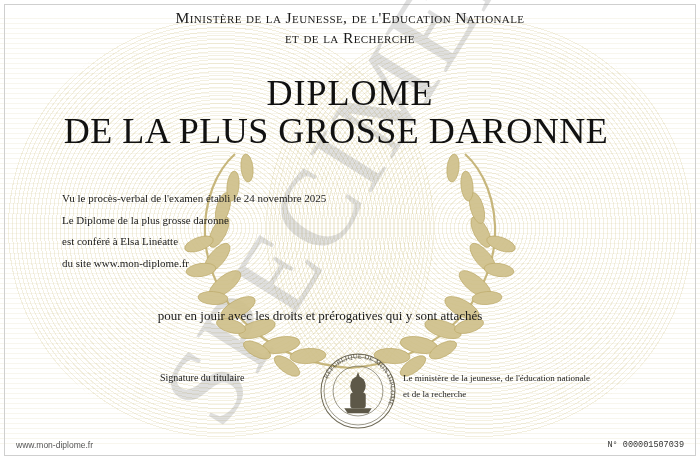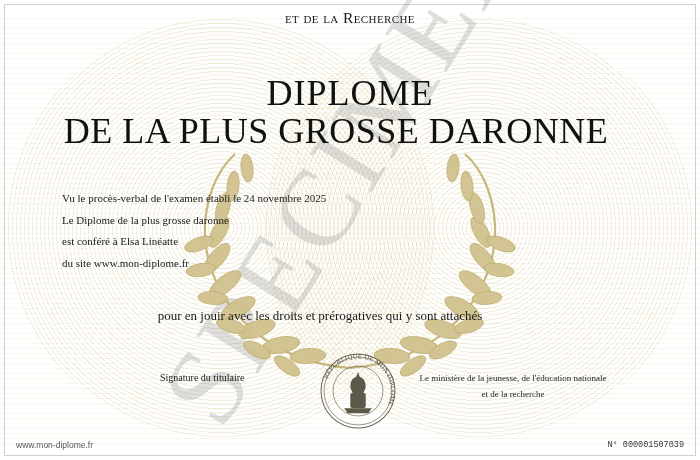--- a/index.html
+++ b/index.html
@@ -153,26 +153,25 @@
   .sig-left {
     position: absolute;
     top: 372px;
     left: 160px;
     font-size: 10px;
     color: #222;
   }
   .sig-right {
     position: absolute;
     top: 370px;
-    left: 388px;
+    left: 403px;
     width: 250px;
     font-size: 9px;
     line-height: 16px;
     color: #222;
-    text-align: center;
   }
   .sig-right .line { display: block; }
 
   
   .seal {
     position: absolute;
     left: 315px;
     top: 348px;
     width: 86px;
     height: 86px;
@@ -251,20 +250,21 @@
       <ellipse cx="326" cy="104" rx="15" ry="6.5" transform="rotate(20 326 104)"></ellipse>
       <ellipse cx="324" cy="130" rx="15" ry="6.5" transform="rotate(8 324 130)"></ellipse>
       <ellipse cx="312" cy="158" rx="15" ry="6.5" transform="rotate(-4 312 158)"></ellipse>
       <ellipse cx="294" cy="186" rx="15" ry="6.5" transform="rotate(-16 294 186)"></ellipse>
       <ellipse cx="268" cy="210" rx="15" ry="6.5" transform="rotate(-28 268 210)"></ellipse>
       <ellipse cx="238" cy="226" rx="15" ry="6.5" transform="rotate(-36 238 226)"></ellipse>
     </g>
   </svg>
 
   <div class="ministry">
+    <span class="l1">Ministère de la Jeunesse, de l'Education Nationale</span>
     <span class="l2">et de la Recherche</span>
   </div>
 
   <div class="title1">DIPLOME</div>
   <div class="title2">DE LA PLUS GROSSE DARONNE</div>
 
   <div class="body-text">
     <span class="line">Vu le procès-verbal de l'examen établi le 24 novembre 2025</span>
     <span class="line">Le Diplome de la plus grosse daronne</span>
     <span class="line">est conféré à Elsa Linéatte</span>

